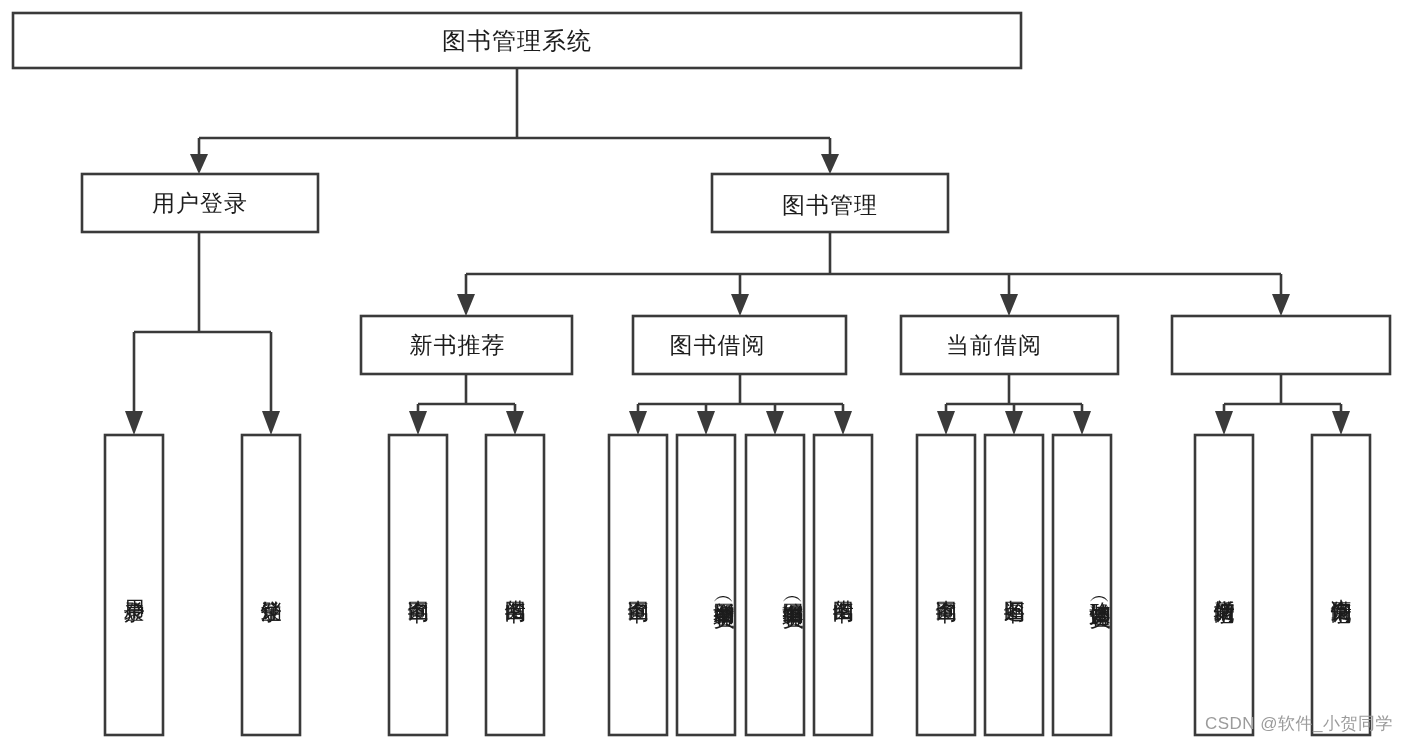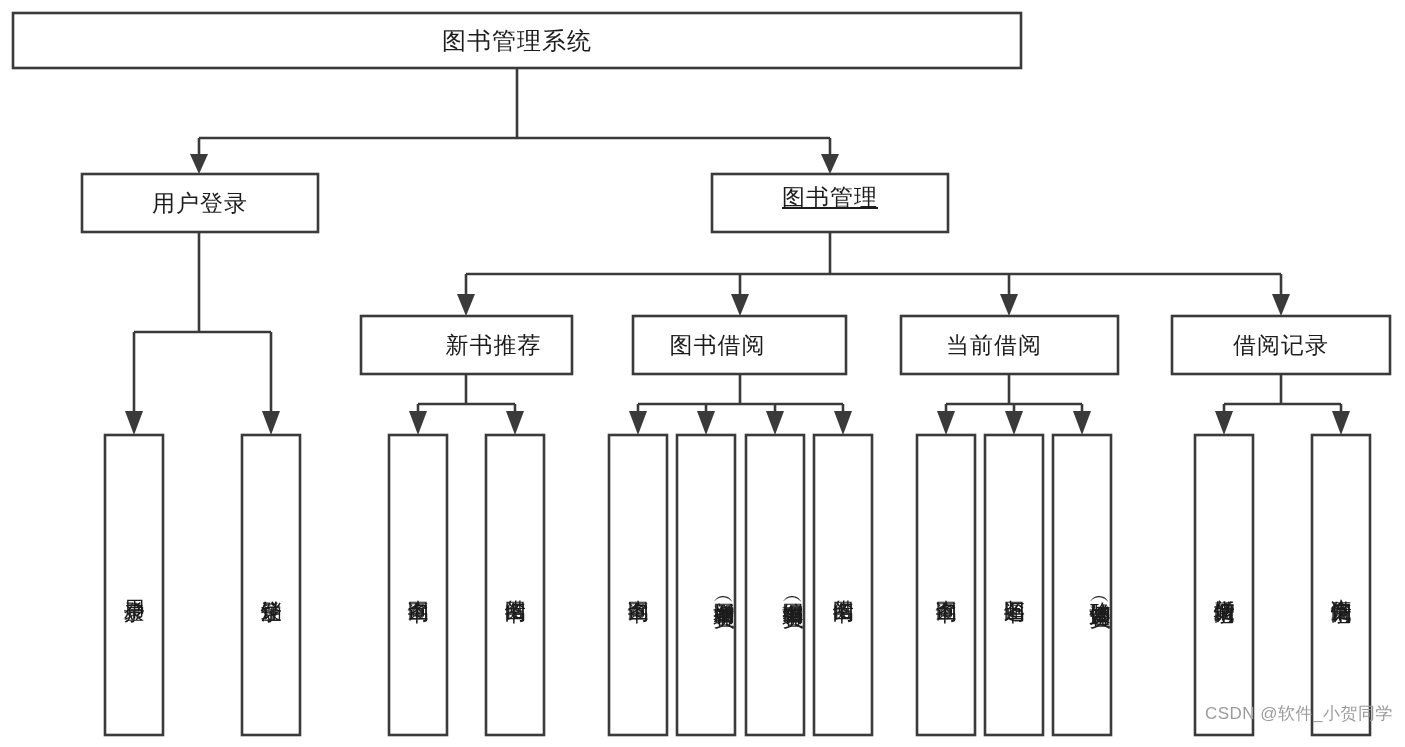--- a/index.html
+++ b/index.html
@@ -68,21 +68,21 @@
     letter-spacing: 1px;
     white-space: nowrap;
     pointer-events: none;
   }
   .title-text-wrap {
     font-size: 24px;
   }
   #watermark {
     position: absolute;
     right: 12px;
-    bottom: 22px;
+    bottom: 12px;
     font-family: "Liberation Sans", "DejaVu Sans", sans-serif;
     font-size: 17px;
     color: #9b9b9b;
     letter-spacing: 0.5px;
     white-space: nowrap;
     pointer-events: none;
   }
 </style>
 </head>
 <body>
@@ -178,26 +178,25 @@
     <rect class="node-box" x="1053" y="435" width="58" height="300"></rect>
 
     <rect class="node-box" x="1195" y="435" width="58" height="300"></rect>
     <rect class="node-box" x="1312" y="435" width="58" height="300"></rect>
 
   </svg>
 
   <div class="horiz-text-wrap title-text-wrap" style="left:13px; top:13px; width:1008px; height:55px;text-align:right;">图书管理系统</div>
 
   <div class="horiz-text-wrap" style="left:82px; top:174px; width:236px; height:58px;">用户登录</div>
-  <div class="horiz-text-wrap" style="left:712px; top:166px; width:236px; height:62px;text-decoration:underline;">图书管理</div>
-
-  <div class="horiz-text-wrap" style="left:361px; top:316px; width:193px; height:58px;margin-left:36px;">新书推荐</div>
+  <div class="horiz-text-wrap" style="left:712px; top:174px; width:236px; height:62px;">图书管理</div>
+
+  <div class="horiz-text-wrap" style="left:361px; top:316px; width:193px; height:58px;">新书推荐</div>
   <div class="horiz-text-wrap" style="left:633px; top:316px; width:169px; height:58px;">图书借阅</div>
   <div class="horiz-text-wrap" style="left:901px; top:316px; width:186px; height:58px;">当前借阅</div>
-  <div class="horiz-text-wrap" style="left:1172px; top:316px; width:218px; height:58px;">借阅记录</div>
 
   <div class="vert-text-wrap" style="left:105px; top:435px; width:58px; height:300px;">用户登录</div>
   <div class="vert-text-wrap" style="left:242px; top:435px; width:58px; height:300px;">注销登录</div>
 
   <div class="vert-text-wrap" style="left:389px; top:435px; width:58px; height:300px;">查询图书</div>
   <div class="vert-text-wrap" style="left:486px; top:435px; width:58px; height:300px;">借阅图书</div>
 
   <div class="vert-text-wrap" style="left:609px; top:435px; width:58px; height:300px;">查询图书</div>
   <div class="vert-text-wrap" style="left:677px; top:435px; width:58px; height:300px; align-items:flex-start; padding-top:8px; box-sizing:border-box;">新增图书（管理员）</div>
   <div class="vert-text-wrap" style="left:746px; top:435px; width:58px; height:300px; align-items:flex-start; padding-top:8px; box-sizing:border-box;">编辑图书（管理员）</div>

